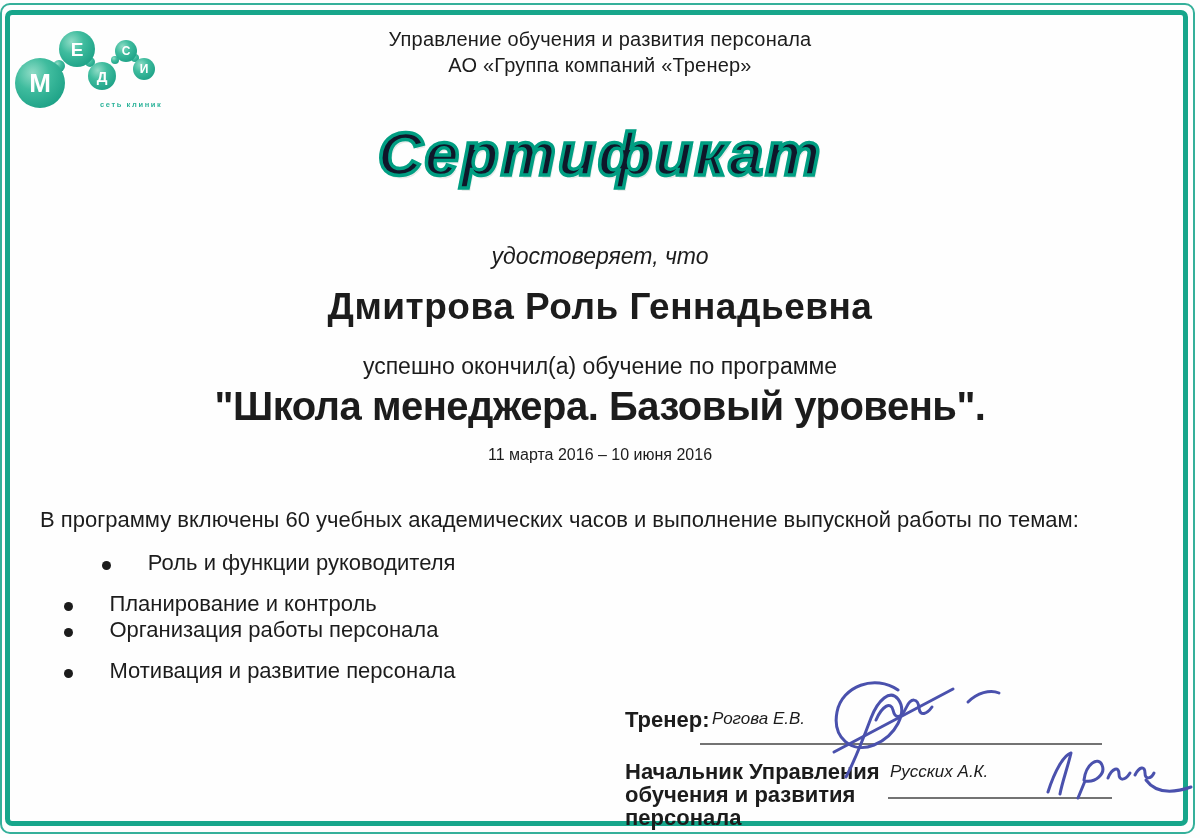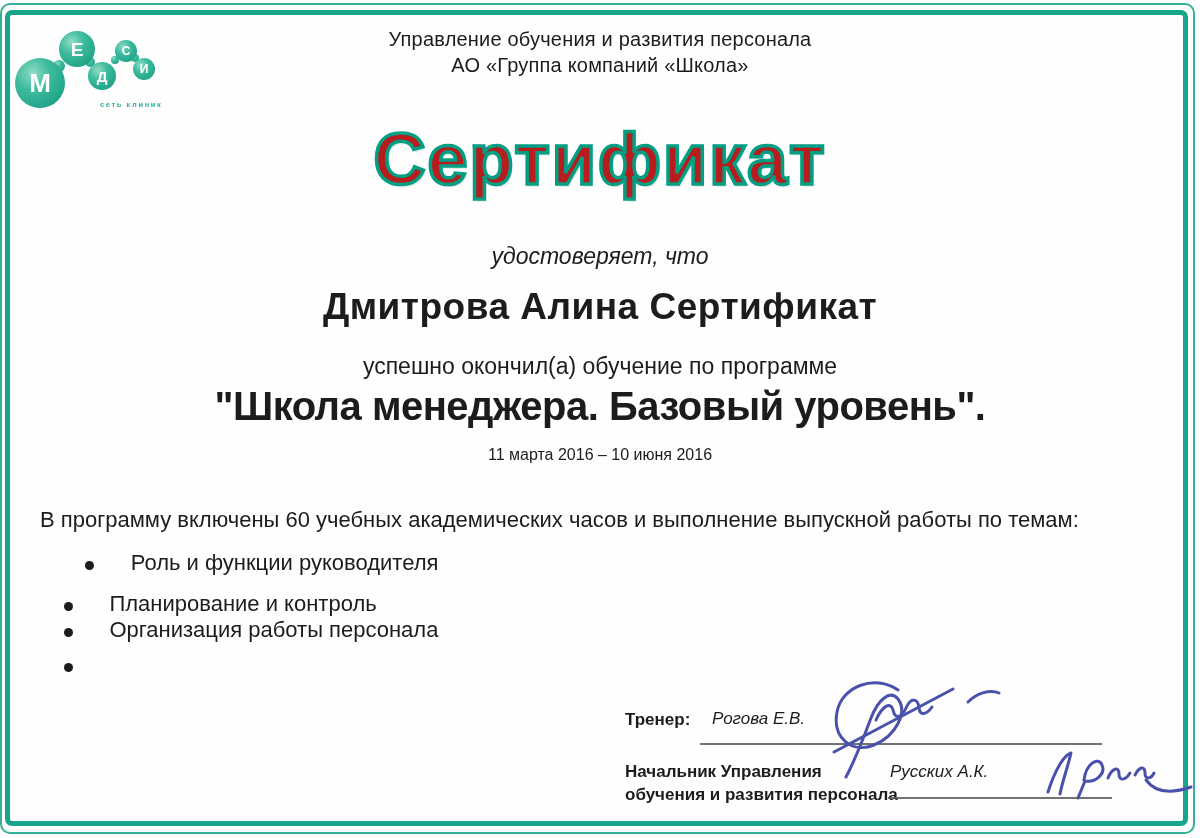--- a/index.html
+++ b/index.html
@@ -20,39 +20,40 @@
   }
   .frame-inner{
     position:absolute;left:5px;top:10px;right:12px;bottom:12px;
     border:5px solid #17a68b;border-radius:7px;
     pointer-events:none;
   }
   .abs{position:absolute;}
   .center{left:0;right:0;text-align:center;}
   .hdr{font-size:20px;line-height:26px;letter-spacing:.2px;}
   .title{
-    font-size:72px;font-weight:bold;letter-spacing:2px;
-    color:#b91c1c;
+    font-size:62px;font-weight:bold;letter-spacing:2px;
+    color:#0f172a;
     -webkit-text-stroke:3.5px #009e82;
     text-stroke:3.5px #009e82;
     text-shadow:2px 3px 0 rgba(120,150,140,.18);
     white-space:nowrap;
+    font-style:italic;
   }
   .certifies{font-size:23px;font-style:italic;}
   .name{font-size:37px;font-weight:bold;letter-spacing:.5px;}
   .completed{font-size:23px;}
   .program{font-size:40px;font-weight:bold;letter-spacing:-0.5px;white-space:nowrap;}
   .dates{font-size:16px;}
   .intro{font-size:22px;left:40px;right:30px;text-align:left;}
   .topic{font-size:22px;}
   .bullet{
     display:inline-block;width:9px;height:9px;border-radius:50%;
     background:#1c1c1c;vertical-align:middle;
   }
-  .sig-label{font-size:17px;font-weight:bold;line-height:23px;}
+  .sig-label{font-size:22px;font-weight:bold;line-height:23px;}
   .sig-name{font-size:17px;font-style:italic;}
   .sig-line{height:2px;background:#5a5a5a;opacity:.85;}
   .ink{stroke:#4a51ad;fill:none;stroke-width:3;stroke-linecap:round;stroke-linejoin:round;}
   .logo-tagline{
     font-size:7.5px;font-weight:bold;letter-spacing:1.6px;fill:#2cb39a;
   }
   .bubble-letter{fill:#ffffff;font-weight:bold;font-family:"Liberation Sans",sans-serif;}
 </style>
 </head>
 <body>
@@ -85,26 +86,26 @@
     <text x="26" y="72" text-anchor="middle" font-size="26" class="bubble-letter">М</text>
     <text x="63" y="36" text-anchor="middle" font-size="19" class="bubble-letter">Е</text>
     <text x="88" y="62" text-anchor="middle" font-size="15" class="bubble-letter">Д</text>
     <text x="112" y="35" text-anchor="middle" font-size="12" class="bubble-letter">С</text>
     <text x="130" y="53" text-anchor="middle" font-size="12" class="bubble-letter">И</text>
 
     <text x="86" y="87" class="logo-tagline">сеть клиник</text>
   </svg>
 
   <div class="abs center hdr" style="top:26px;">Управление обучения и развития персонала</div>
-  <div class="abs center hdr" style="top:52px;">АО «Группа компаний «Школа»</div>
+  <div class="abs center hdr" style="top:52px;">АО «Группа компаний «Тренер»</div>
 
   <div class="abs center title" style="top:118px;">Сертификат</div>
 
   <div class="abs center certifies" style="top:243px;">удостоверяет, что</div>
-  <div class="abs center name" style="top:286px;">Дмитрова Алина Сертификат</div>
+  <div class="abs center name" style="top:286px;">Дмитрова Роль Геннадьевна</div>
   <div class="abs center completed" style="top:353px;">успешно окончил(а) обучение по программе</div>
   <div class="abs center program" style="top:384px;">"Школа менеджера. Базовый уровень".</div>
   <div class="abs center dates" style="top:446px;">11 марта 2016 – 10 июня 2016</div>
 
   <div class="abs intro" style="top:507px;">В программу включены 60 учебных академических часов и выполнение выпускной работы по темам:</div>
 
   <div class="abs" style="left:64px;top:550px;">
     <div style="margin-bottom:15px;text-align:right;">
       <span class="bullet"></span>
       <span class="topic" style="margin-left:32px;">Роль и функции руководителя</span>
@@ -112,20 +113,21 @@
     <div style="">
       <span class="bullet"></span>
       <span class="topic" style="margin-left:32px;">Планирование и контроль</span>
     </div>
     <div style="margin-bottom:15px;">
       <span class="bullet"></span>
       <span class="topic" style="margin-left:32px;text-align:center;">Организация работы персонала</span>
     </div>
     <div>
       <span class="bullet"></span>
+      <span class="topic" style="margin-left:32px;">Мотивация и развитие персонала</span>
     </div>
   </div>
 
   <div class="abs sig-label" style="left:625px;top:708px;">Тренер:</div>
   <div class="abs sig-name" style="left:712px;top:709px;">Рогова Е.В.</div>
   <div class="abs sig-line" style="left:700px;top:743px;width:402px;"></div>
 
   <div class="abs sig-label" style="left:625px;top:760px;width:280px;">
     <div>Начальник Управления</div>
     <div>обучения и развития персонала</div>

